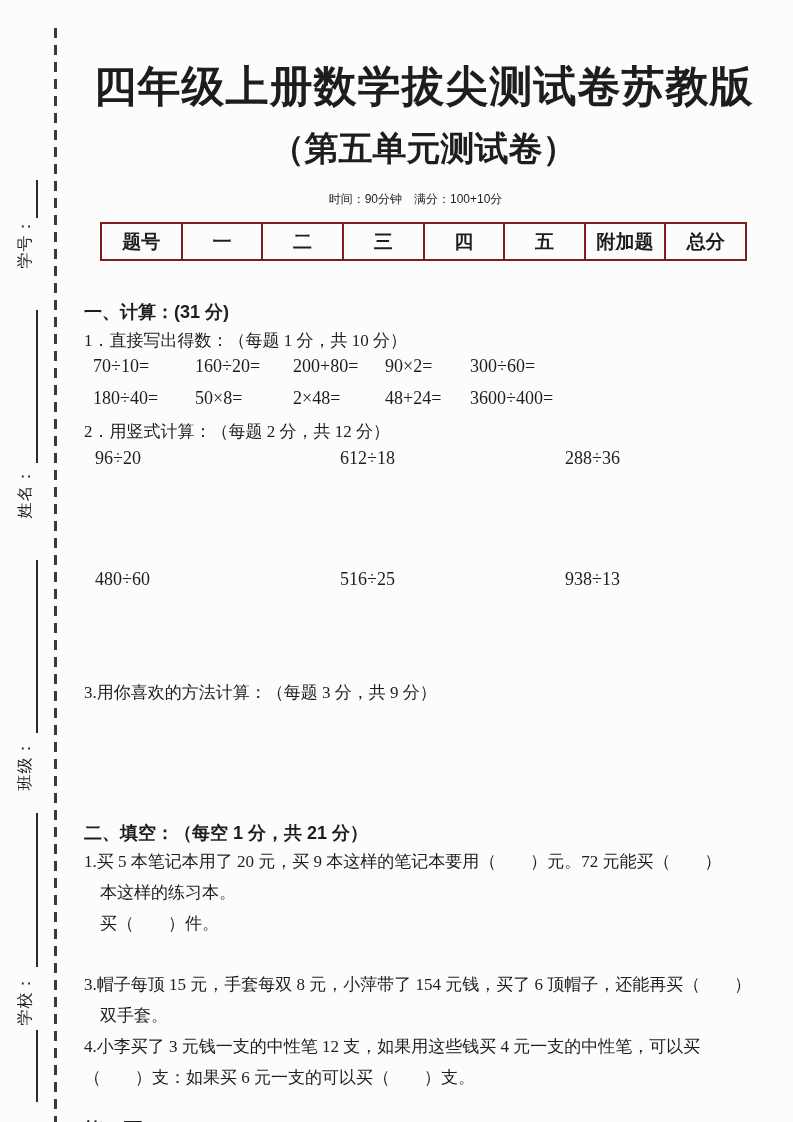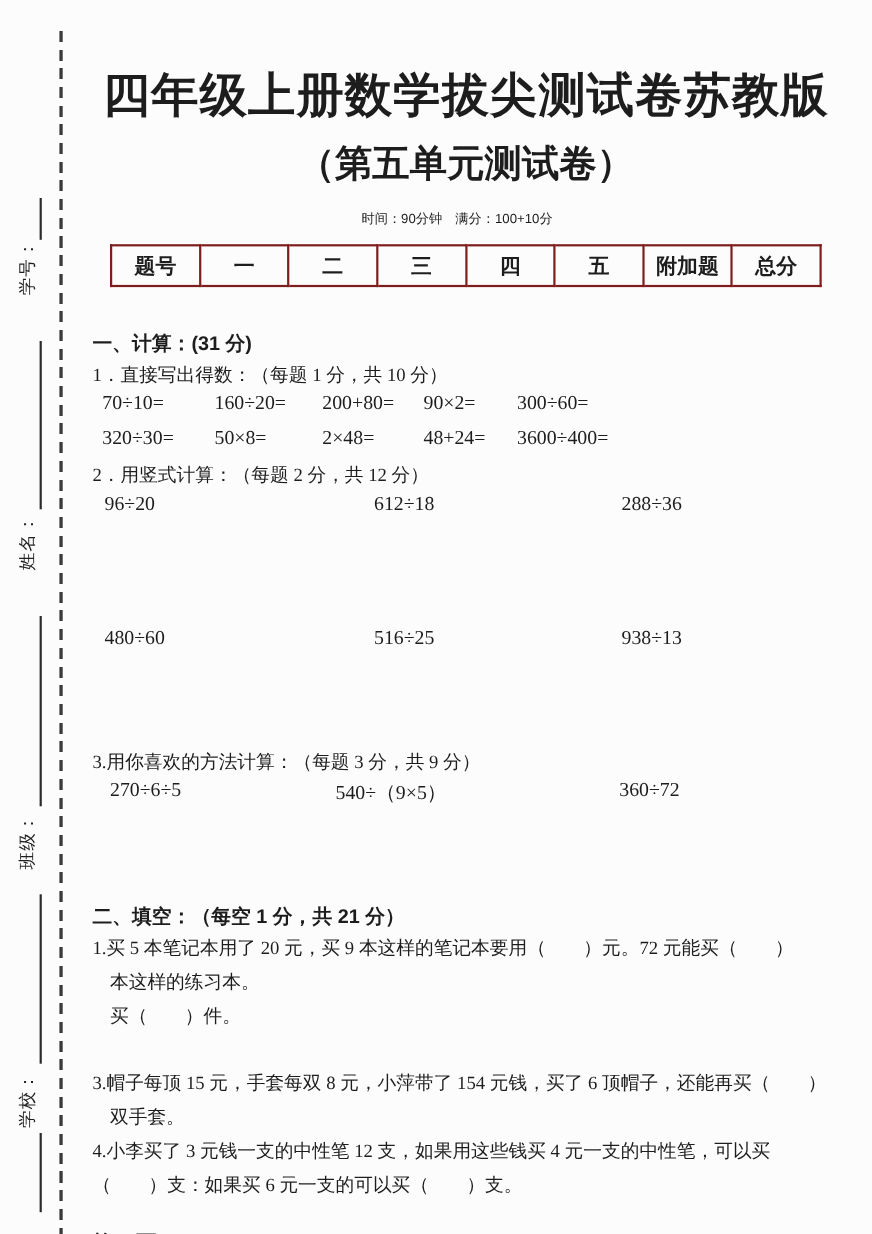--- a/index.html
+++ b/index.html
@@ -179,45 +179,40 @@
 
     <div class="abs item-head i1">1．直接写出得数：（每题 1 分，共 10 分）</div>
     <div class="abs calc-row calc5 r1">
       <span>70÷10=</span>
       <span>160÷20=</span>
       <span>200+80=</span>
       <span>90×2=</span>
       <span>300÷60=</span>
     </div>
     <div class="abs calc-row calc5 r2">
-      <span>320÷30=</span>
+      <span>180÷40=</span>
       <span>50×8=</span>
       <span>2×48=</span>
       <span>48+24=</span>
       <span>3600÷400=</span>
     </div>
 
     <div class="abs item-head i2">2．用竖式计算：（每题 2 分，共 12 分）</div>
     <div class="abs calc-row vcalc v1">
       <span>96÷20</span>
       <span>612÷18</span>
       <span>288÷36</span>
     </div>
     <div class="abs calc-row vcalc v2">
       <span>480÷60</span>
       <span>516÷25</span>
       <span>938÷13</span>
     </div>
 
     <div class="abs item-head i3">3.用你喜欢的方法计算：（每题 3 分，共 9 分）</div>
-    <div class="abs calc-row mcalc m1">
-      <span>270÷6÷5</span>
-      <span>540÷（9×5）</span>
-      <span>360÷72</span>
-    </div>
 
     <div class="abs sec-head s2">二、填空：（每空 1 分，共 21 分）</div>
 
     <div class="abs question q1">
       <div class="qline">1.买 5 本笔记本用了 20 元，买 9 本这样的笔记本要用（　　）元。72 元能买（　　）</div>
       <div class="qline ind">本这样的练习本。</div>
     </div>
     <div class="abs question q2">
       <div class="qline ind">买（　　）件。</div>
     </div>

